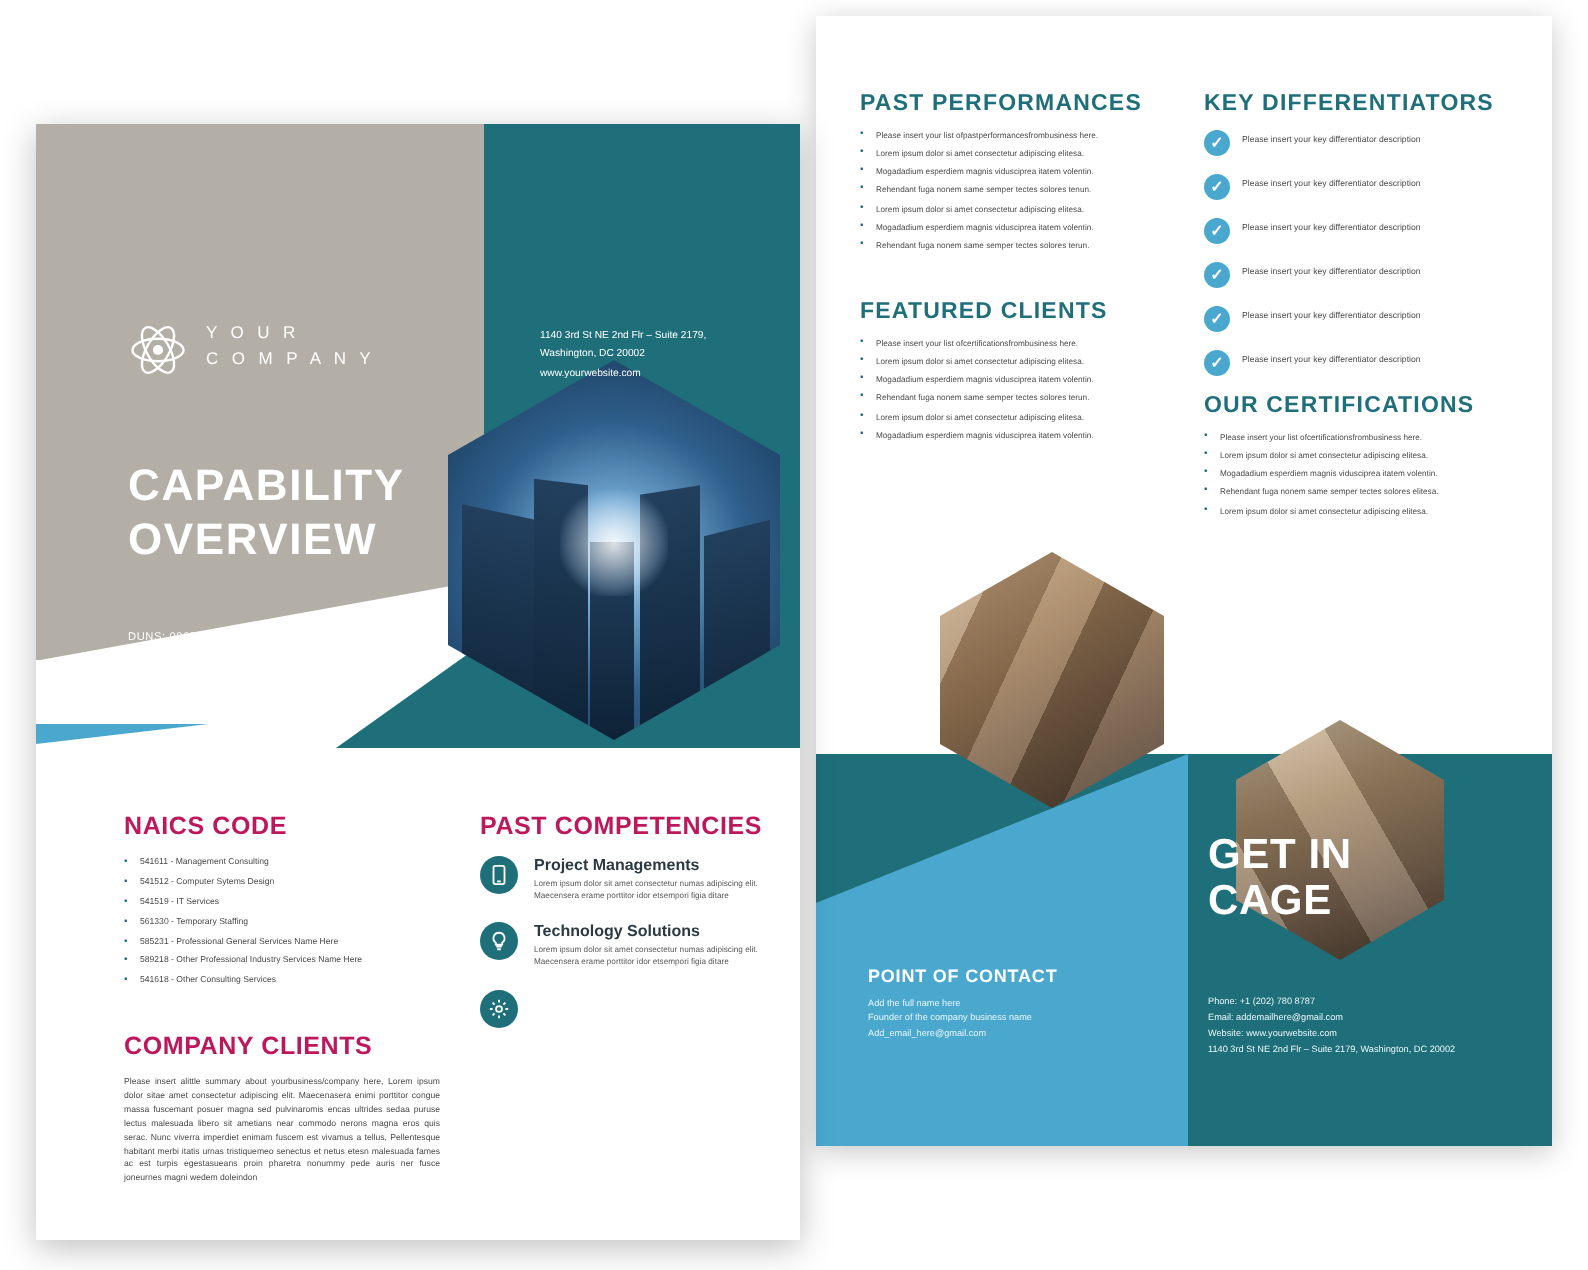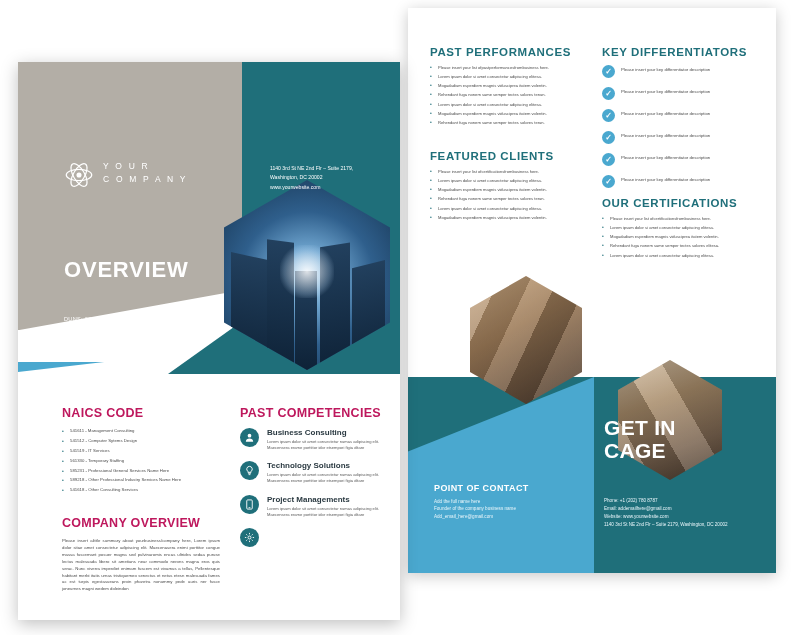--- a/index.html
+++ b/index.html
@@ -288,21 +288,21 @@
           <circle cx="20" cy="20" r="3.4" fill="#ffffff"></circle>
         </svg>
       </span>
       <span class="p1-logo-text">
         <span>Y O U R</span><br>
         <span>C O M P A N Y</span>
       </span>
     </div>
 
     <div class="p1-title">
-      <br>
+      <span>CAPABILITY</span><br>
       <span>OVERVIEW</span>
     </div>
 
     <div class="p1-duns">
       <div>DUNS: 080513582</div>
       <div>CAGE CODE: 7X9R1</div>
     </div>
 
     <div class="p1-addr">
       <span style="white-space:pre-line">1140 3rd St NE 2nd Flr – Suite 2179,
@@ -316,68 +316,56 @@
         <ul class="bullets naics">
           <li>541611 - Management Consulting</li>
           <li>541512 - Computer Sytems Design</li>
           <li>541519 - IT Services</li>
           <li>561330 - Temporary Staffing</li>
           <li>585231 - Professional General Services Name Here</li>
           <li>589218 - Other Professional Industry Services Name Here</li>
           <li>541618 - Other Consulting Services</li>
         </ul>
 
-        <div class="h-dark" style="margin-top:22px">COMPANY OVERVIEW</div>
+        <div class="h-dark" style="margin-top:22px">COMPANY CLIENTS</div>
         <p class="ov-p">Please insert alittle summary about yourbusiness/company here, Lorem ipsum dolor sitae amet consectetur adipiscing elit. Maecenasera enimi porttitor congue massa fuscemant posuer magna sed pulvinaromis encas ultrides sedaa puruse lectus malesuada libero sit ametians near commodo nerons magna eros quis serac. Nunc viverra imperdiet enimam fuscem est vivamus a tellus, Pellentesque habitant merbi itatis urnas tristiquemeo senectus et netus etesn malesuada fames ac est turpis egestasueans proin pharetra nonummy pede auris ner fusce joneurnes magni wedem doleindon</p>
       </div>
 
       <div class="p1-col-r">
         <div class="h-dark">PAST COMPETENCIES</div>
 
-        <div class="cc-row">
-          <span class="cc-icon">
-            <svg viewBox="0 0 24 24" width="11" height="11" fill="#fff">
-                <circle cx="12" cy="8" r="4"></circle>
-                <path d="M4 21c0-4.4 3.6-7 8-7s8 2.6 8 7z"></path>
-              </svg>
-          </span>
-          <span>
-            <span class="cc-h" style="display:block">Business Consulting</span>
-            <span class="cc-p" style="display:block">Lorem ipsum dolor sit amet consectetur numas adipiscing elit. Maecensera erame porttitor idor etsempori figia ditare</span>
-          </span>
-        </div>
-
-        <div class="cc-row">
-          <span class="cc-icon">
-            <svg viewBox="0 0 24 24" width="11" height="11" fill="none" stroke="#fff" stroke-width="2">
-                <path d="M9 18h6M10 21h4M12 3a6 6 0 0 0-3.5 10.9V16h7v-2.1A6 6 0 0 0 12 3z"></path>
-              </svg>
-          </span>
-          <span>
-            <span class="cc-h" style="display:block">Technology Solutions</span>
-            <span class="cc-p" style="display:block">Lorem ipsum dolor sit amet consectetur numas adipiscing elit. Maecensera erame porttitor idor etsempori figia ditare</span>
-          </span>
-        </div>
 
         <div class="cc-row">
           <span class="cc-icon">
             <svg viewBox="0 0 24 24" width="11" height="11" fill="none" stroke="#fff" stroke-width="2">
                 <rect x="6" y="2" width="12" height="20" rx="2"></rect>
                 <line x1="10" y1="19" x2="14" y2="19"></line>
               </svg>
           </span>
           <span>
             <span class="cc-h" style="display:block">Project Managements</span>
             <span class="cc-p" style="display:block">Lorem ipsum dolor sit amet consectetur numas adipiscing elit. Maecensera erame porttitor idor etsempori figia ditare</span>
           </span>
         </div>
 
         <div class="cc-row">
           <span class="cc-icon">
             <svg viewBox="0 0 24 24" width="11" height="11" fill="none" stroke="#fff" stroke-width="2">
+                <path d="M9 18h6M10 21h4M12 3a6 6 0 0 0-3.5 10.9V16h7v-2.1A6 6 0 0 0 12 3z"></path>
+              </svg>
+          </span>
+          <span>
+            <span class="cc-h" style="display:block">Technology Solutions</span>
+            <span class="cc-p" style="display:block">Lorem ipsum dolor sit amet consectetur numas adipiscing elit. Maecensera erame porttitor idor etsempori figia ditare</span>
+          </span>
+        </div>
+
+        <div class="cc-row">
+          <span class="cc-icon">
+            <svg viewBox="0 0 24 24" width="11" height="11" fill="none" stroke="#fff" stroke-width="2">
                 <circle cx="12" cy="12" r="3.2"></circle>
                 <path d="M12 2v3M12 19v3M2 12h3M19 12h3M5 5l2.2 2.2M16.8 16.8 19 19M19 5l-2.2 2.2M7.2 16.8 5 19"></path>
               </svg>
           </span>
         </div>
       </div>
     </div>
   </div>
 
 </div>

